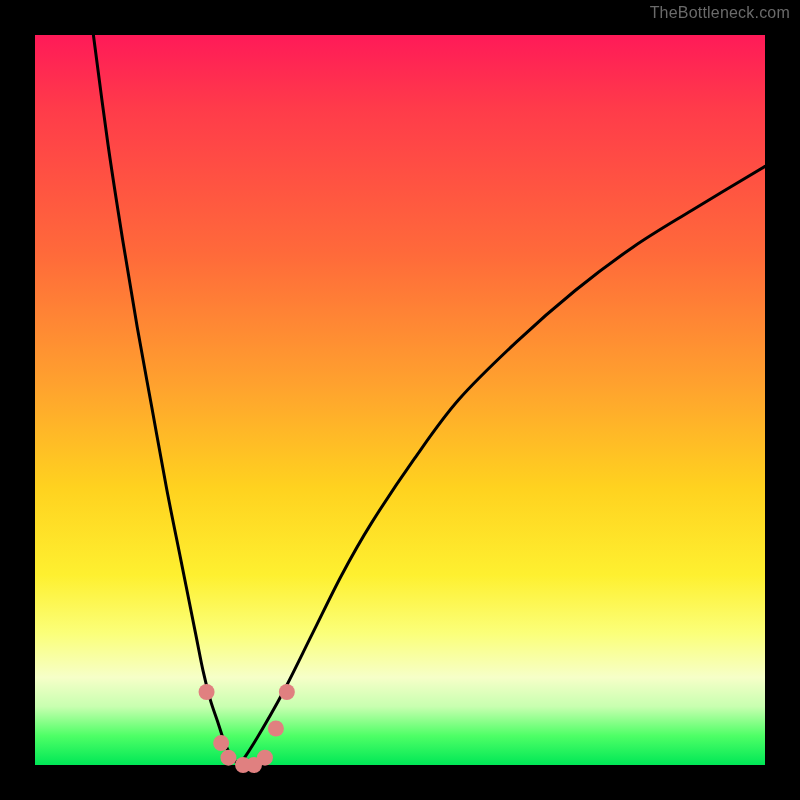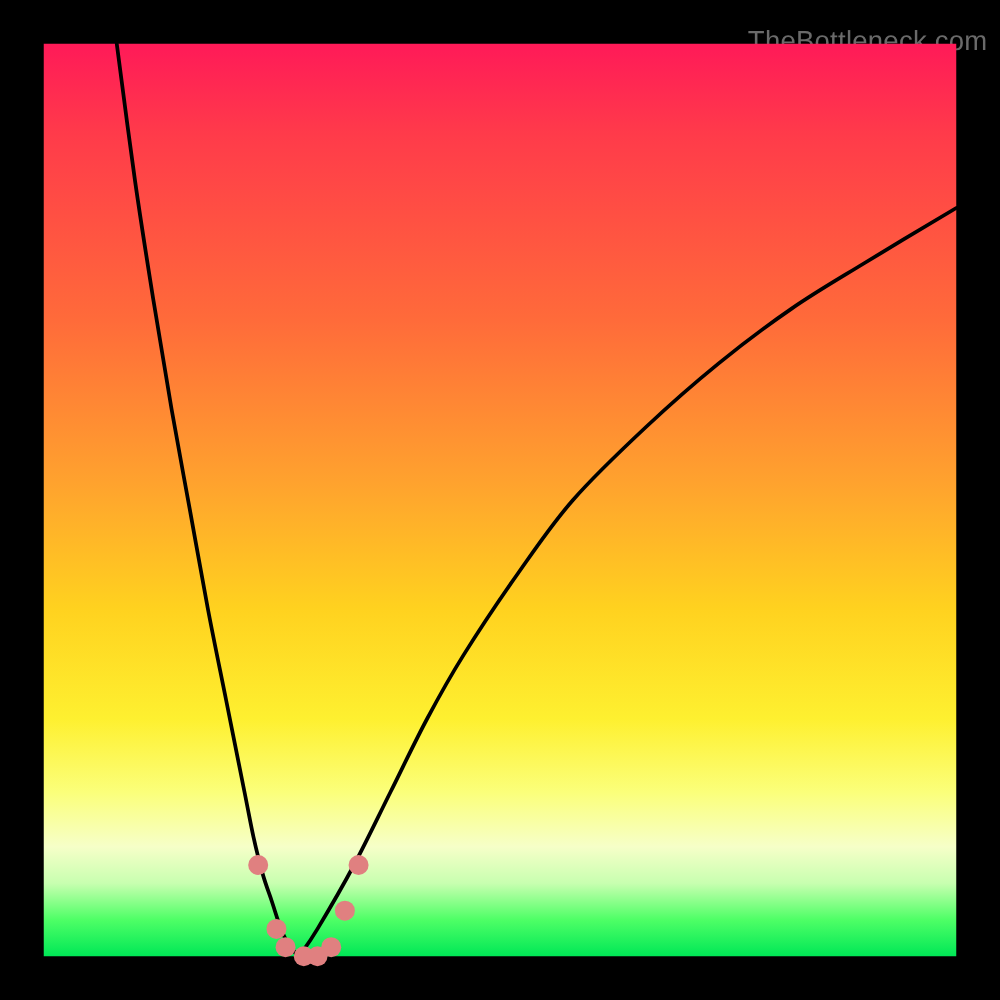--- a/index.html
+++ b/index.html
@@ -32,24 +32,24 @@
       #ffd21f 62%,
       #fef030 74%,
       #fbff7a 82%,
       #f6ffc8 88%,
       #c8ffb0 92%,
       #4eff66 96%,
       #00e756 100%);
   }
   .watermark {
     position: absolute;
-    top: 20px;
+    top: 4px;
     right: 10px;
     color: #6a6a6a;
-    font-size: 22px;
+    font-size: 16px;
     font-weight: 500;
     letter-spacing: 0.2px;
     user-select: none;
   }
   svg.curve {
     position: absolute;
     left: 0;
     top: 0;
     width: 730px;
     height: 730px;

